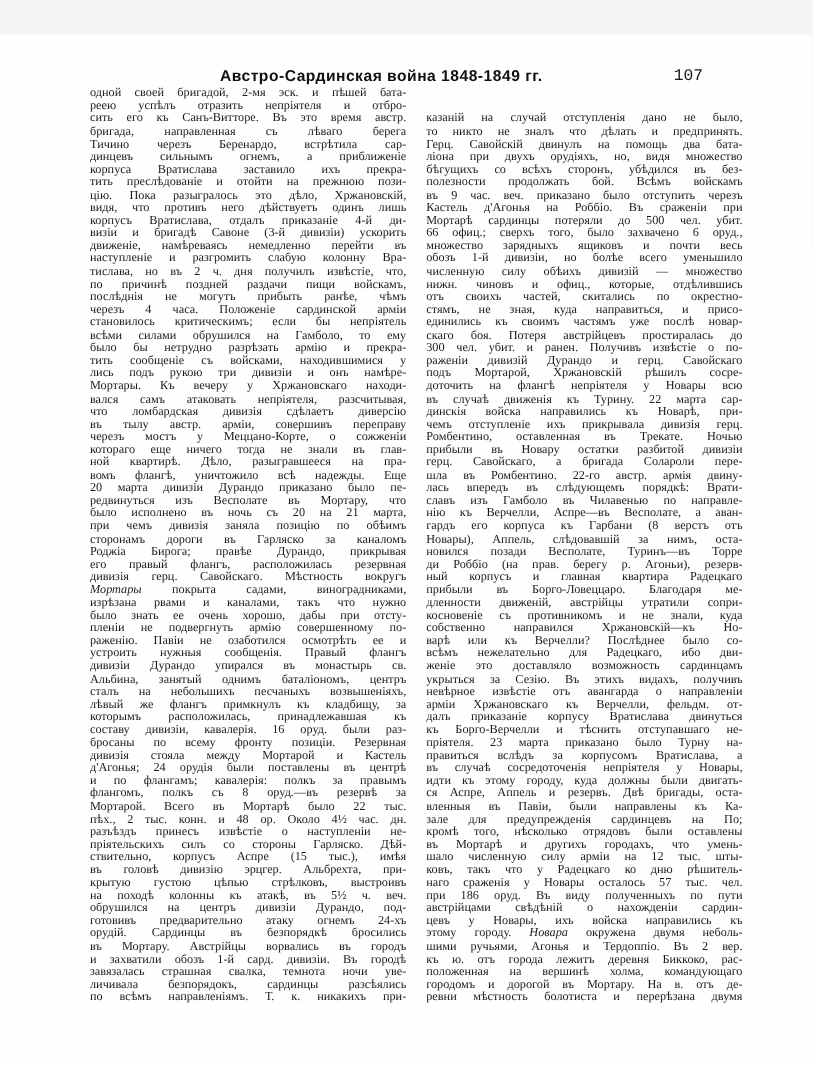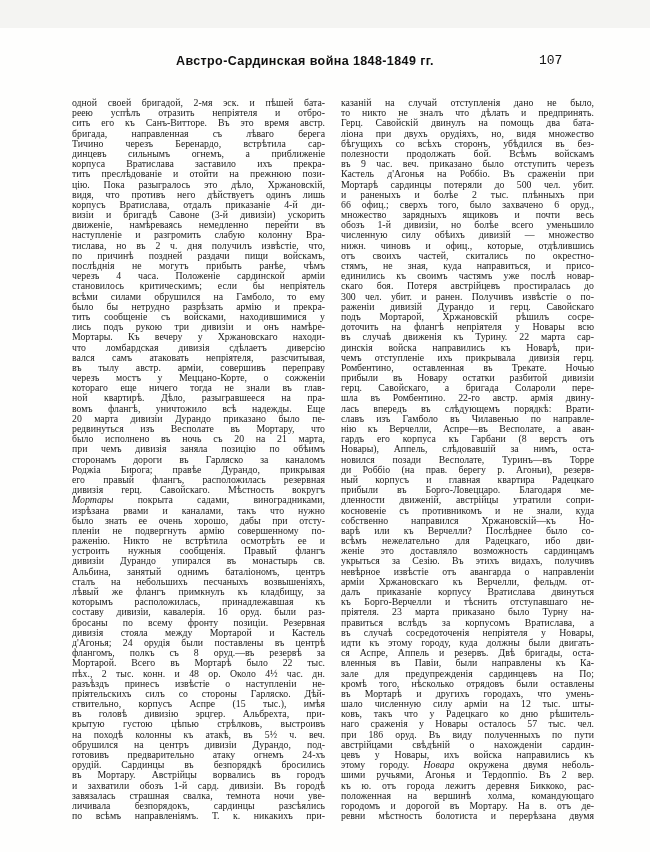--- a/index.html
+++ b/index.html
@@ -23,21 +23,21 @@
     color:#101010;
     white-space:nowrap;
   }
   .page-number{
     position:absolute;top:25px;left:539px;
     font-family:Liberation Mono, monospace;
     font-size:13px;
     color:#141414;
   }
   .columns{
-    position:absolute;left:72px;top:70px;
+    position:absolute;left:72px;top:42px;
     width:522px;
     display:flex;
     gap:16px;
     align-items:flex-end;
   }
   .col{
     width:258px;
   }
   .line{
     height:10.19px;
@@ -77,50 +77,51 @@
         <div class="line">тислава, но въ 2 ч. дня получилъ извѣстіе, что,</div>
         <div class="line">по причинѣ поздней раздачи пищи войскамъ,</div>
         <div class="line">послѣднія не могутъ прибыть ранѣе, чѣмъ</div>
         <div class="line">черезъ 4 часа. Положеніе сардинской арміи</div>
         <div class="line">становилось критическимъ; если бы непріятель</div>
         <div class="line">всѣми силами обрушился на Гамболо, то ему</div>
         <div class="line">было бы нетрудно разрѣзать армію и прекра-</div>
         <div class="line">тить сообщеніе съ войсками, находившимися у</div>
         <div class="line">лись подъ рукою три дивизіи и онъ намѣре-</div>
         <div class="line">Мортары. Къ вечеру у Хржановскаго находи-</div>
+        <div class="line">вался самъ атаковать непріятеля, разсчитывая,</div>
         <div class="line">что ломбардская дивизія сдѣлаетъ диверсію</div>
-        <div class="line">вался самъ атаковать непріятеля, разсчитывая,</div>
         <div class="line">въ тылу австр. арміи, совершивъ переправу</div>
         <div class="line">черезъ мостъ у Меццано-Корте, о сожженіи</div>
         <div class="line">котораго еще ничего тогда не знали въ глав-</div>
         <div class="line">ной квартирѣ. Дѣло, разыгравшееся на пра-</div>
         <div class="line">вомъ флангѣ, уничтожило всѣ надежды. Еще</div>
         <div class="line">20 марта дивизіи Дурандо приказано было пе-</div>
         <div class="line">редвинуться изъ Весполате въ Мортару, что</div>
         <div class="line">было исполнено въ ночь съ 20 на 21 марта,</div>
         <div class="line">при чемъ дивизія заняла позицію по обѣимъ</div>
         <div class="line">сторонамъ дороги въ Гарляско за каналомъ</div>
         <div class="line">Роджіа Бирога; правѣе Дурандо, прикрывая</div>
         <div class="line">его правый флангъ, расположилась резервная</div>
         <div class="line">дивизія герц. Савойскаго. Мѣстность вокругъ</div>
         <div class="line"><i>Мортары</i> покрыта садами, виноградниками,</div>
         <div class="line">изрѣзана рвами и каналами, такъ что нужно</div>
         <div class="line">было знать ее очень хорошо, дабы при отсту-</div>
         <div class="line">пленіи не подвергнуть армію совершенному по-</div>
-        <div class="line">раженію. Никто не встрѣтила осмотрѣть ее и</div>
+        <div class="line">раженію. Павіи не озаботился осмотрѣть ее и</div>
         <div class="line">устроить нужныя сообщенія. Правый флангъ</div>
         <div class="line">дивизіи Дурандо упирался въ монастырь св.</div>
         <div class="line">Альбина, занятый однимъ баталіономъ, центръ</div>
         <div class="line">сталъ на небольшихъ песчаныхъ возвышеніяхъ,</div>
         <div class="line">лѣвый же флангъ примкнулъ къ кладбищу, за</div>
         <div class="line">которымъ расположилась, принадлежавшая къ</div>
         <div class="line">составу дивизіи, кавалерія. 16 оруд. были раз-</div>
         <div class="line">бросаны по всему фронту позиціи. Резервная</div>
         <div class="line">дивизія стояла между Мортарой и Кастель</div>
         <div class="line">д'Агонья; 24 орудія были поставлены въ центрѣ</div>
+        <div class="line">и по флангамъ; кавалерія: полкъ за правымъ</div>
         <div class="line">флангомъ, полкъ съ 8 оруд.—въ резервѣ за</div>
         <div class="line">Мортарой. Всего въ Мортарѣ было 22 тыс.</div>
         <div class="line">пѣх., 2 тыс. конн. и 48 ор. Около 4½ час. дн.</div>
         <div class="line">разъѣздъ принесъ извѣстіе о наступленіи не-</div>
         <div class="line">пріятельскихъ силъ со стороны Гарляско. Дѣй-</div>
         <div class="line">ствительно, корпусъ Аспре (15 тыс.), имѣя</div>
         <div class="line">въ головѣ дивизію эрцгер. Альбрехта, при-</div>
         <div class="line">крытую густою цѣпью стрѣлковъ, выстроивъ</div>
         <div class="line">на походѣ колонны къ атакѣ, въ 5½ ч. веч.</div>
         <div class="line">обрушился на центръ дивизіи Дурандо, под-</div>
@@ -135,21 +136,20 @@
     <div class="col">
         <div class="line">казаній на случай отступленія дано не было,</div>
         <div class="line">то никто не зналъ что дѣлать и предпринять.</div>
         <div class="line">Герц. Савойскій двинулъ на помощь два бата-</div>
         <div class="line">ліона при двухъ орудіяхъ, но, видя множество</div>
         <div class="line">бѣгущихъ со всѣхъ сторонъ, убѣдился въ без-</div>
         <div class="line">полезности продолжать бой. Всѣмъ войскамъ</div>
         <div class="line">въ 9 час. веч. приказано было отступить черезъ</div>
         <div class="line">Кастель д'Агонья на Роббіо. Въ сраженіи при</div>
         <div class="line">Мортарѣ сардинцы потеряли до 500 чел. убит.</div>
-        <div class="line">и раненыхъ и болѣе 2 тыс. плѣнныхъ при</div>
         <div class="line">66 офиц.; сверхъ того, было захвачено 6 оруд.,</div>
         <div class="line">множество зарядныхъ ящиковъ и почти весь</div>
         <div class="line">обозъ 1-й дивизіи, но болѣе всего уменьшило</div>
         <div class="line">численную силу обѣихъ дивизій — множество</div>
         <div class="line">нижн. чиновъ и офиц., которые, отдѣлившись</div>
         <div class="line">отъ своихъ частей, скитались по окрестно-</div>
         <div class="line">стямъ, не зная, куда направиться, и присо-</div>
         <div class="line">единились къ своимъ частямъ уже послѣ новар-</div>
         <div class="line">скаго боя. Потеря австрійцевъ простиралась до</div>
         <div class="line">300 чел. убит. и ранен. Получивъ извѣстіе о по-</div>

